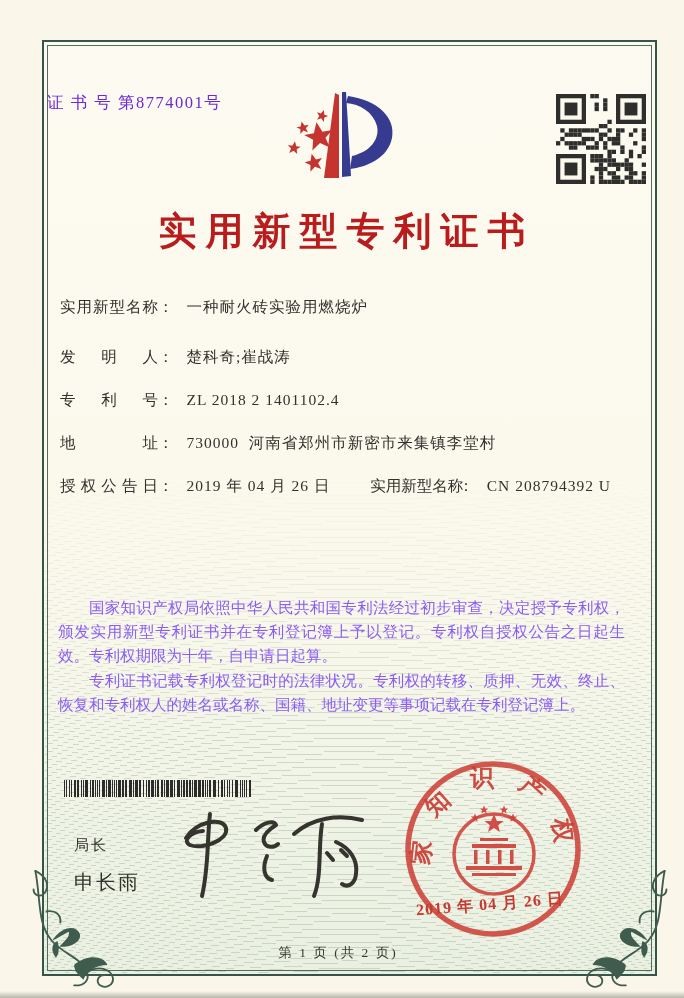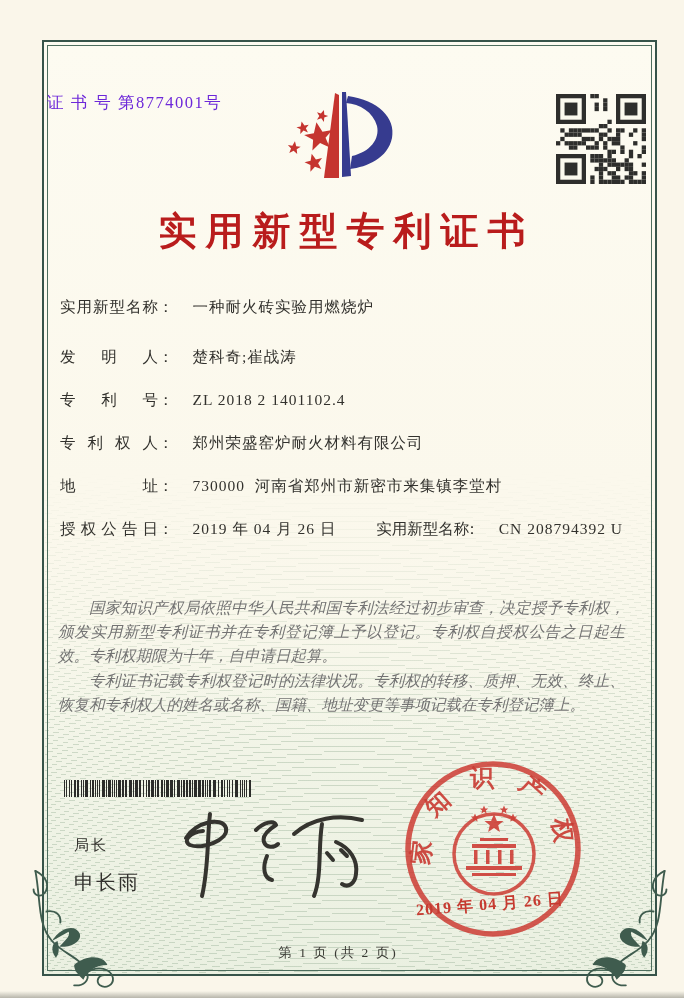--- a/index.html
+++ b/index.html
@@ -44,27 +44,27 @@
     letter-spacing:9px; padding-left:9px; color:#b91c1c;
   }
   .fields{ position:absolute; left:60px; top:294px; width:570px; font-size:15.5px; }
   .frow{ line-height:26px; margin-bottom:17px; white-space:nowrap; }
   .frow.first{ margin-bottom:24px; }
   .flabel{
     display:inline-block; width:98px; vertical-align:top;
     text-align:justify; text-align-last:justify; letter-spacing:0;
   }
   .fcolon{ display:inline-block; }
-  .fval{ margin-left:19px; letter-spacing:1px; white-space:pre; }
+  .fval{ margin-left:13px; letter-spacing:1px; white-space:pre; }
   .grant-group{ display:inline-block; margin-left:36px; }
   .grant-group .flabel{ width:88px; }
   .paras{
     position:absolute; left:58px; top:596px; width:567px;
-    font-size:15.5px; line-height:24.2px; font-style:italic;
-    color:#737373; text-align:justify;
+    font-size:15.5px; line-height:24.2px; 
+    color:#8b5cf6; text-align:justify;
   }
   .paras p{ margin:0; text-indent:2em; }
   .barcode{ position:absolute; left:64px; top:780px; width:190px; height:17px; }
   .director-title{ position:absolute; left:74px; top:836px; font-size:15px; letter-spacing:2px; }
   .director-name{ position:absolute; left:74px; top:869px; font-size:20px; letter-spacing:2px; }
   .signature{ position:absolute; left:170px; top:804px; }
   .seal{ position:absolute; left:402px; top:758px; opacity:.93; }
   .seal-date{
     position:absolute; left:416px; top:894px; width:160px;
     color:#c63a30; font-size:16px; letter-spacing:1px; font-weight:600;
@@ -271,23 +271,20 @@
     <div class="frow first">
       <span class="flabel">实用新型名称</span><span class="fcolon">：</span><span class="fval">一种耐火砖实验用燃烧炉</span>
     </div>
     <div class="frow">
       <span class="flabel">发明人</span><span class="fcolon">：</span><span class="fval">楚科奇;崔战涛</span>
     </div>
     <div class="frow">
       <span class="flabel">专利号</span><span class="fcolon">：</span><span class="fval">ZL 2018 2 1401102.4</span>
     </div>
     <div class="frow">
-      <span class="flabel">专利权人</span><span class="fcolon">：</span><span class="fval">郑州荣盛窑炉耐火材料有限公司</span>
-    </div>
-    <div class="frow">
       <span class="flabel">地址</span><span class="fcolon">：</span><span class="fval">730000  河南省郑州市新密市来集镇李堂村</span>
     </div>
     <div class="frow">
       <span class="flabel">授权公告日</span><span class="fcolon">：</span><span class="fval">2019 年 04 月 26 日</span>
       <span class="grant-group">
         <span class="flabel">实用新型名称</span><span class="fcolon">：</span><span class="fval">CN 208794392 U</span>
       </span>
     </div>
   </div>
 

